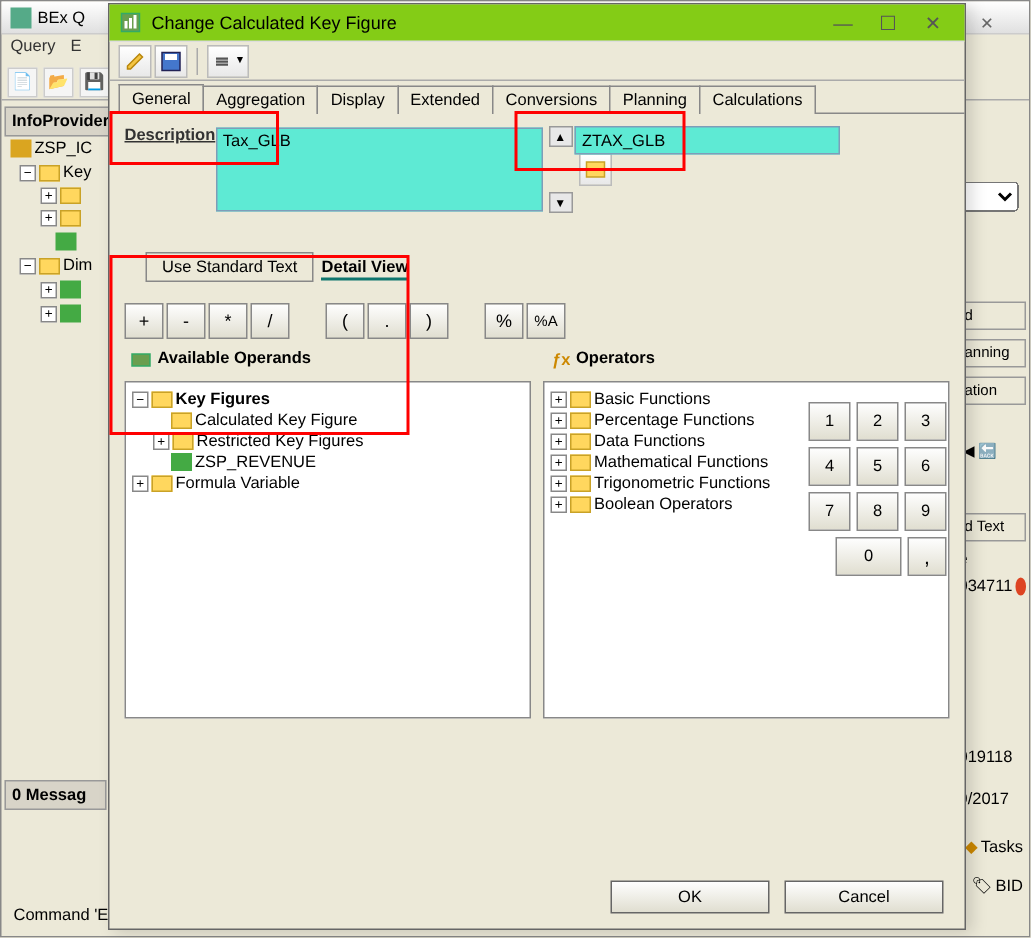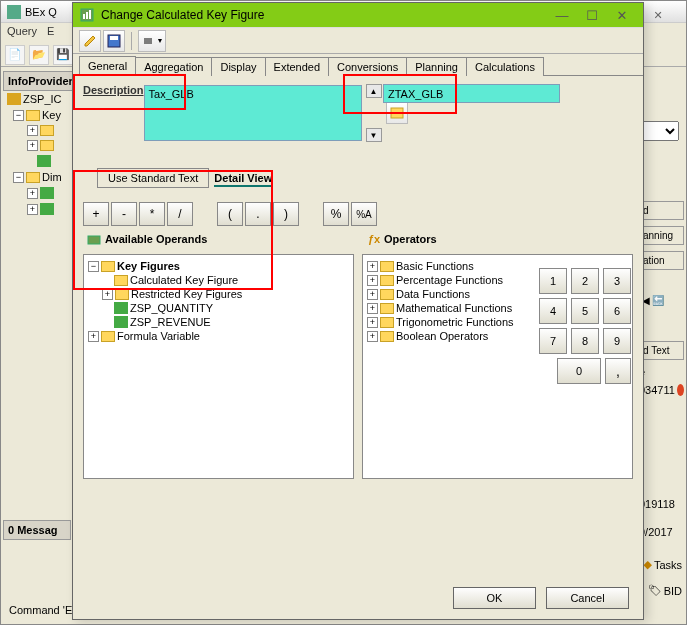--- a/index.html
+++ b/index.html
@@ -73,21 +73,21 @@
 
 .two-cols { display: flex; gap: 8px; margin-top: 6px; }
 .col-box { flex: 1; border: 1px solid #888; height: 225px; background: #fff; overflow: auto; }
 .col-header { font-weight: bold; padding: 2px 4px; display: flex; align-items: center; gap: 4px; }
 .col-header .hicon { width: 14px; height: 14px; display: inline-block; }
 .tree { padding: 4px; }
 .tree-row { display: flex; align-items: center; gap: 2px; padding: 1px 0; cursor: pointer; }
 .tree-txt { white-space: nowrap; }
 
 .dlg-buttons { position: absolute; bottom: 10px; right: 14px; display: flex; gap: 10px; }
-.btn { width: 83px; height: 22px; background: linear-gradient(#fefefe,#e0ded0); border: 1px solid #666; cursor: pointer; }
+.btn { width: 106px; height: 22px; background: linear-gradient(#fefefe,#e0ded0); border: 1px solid #666; cursor: pointer; }
 
 .close-x { position: absolute; top: 4px; right: 8px; width: 40px; height: 20px; display: flex; align-items: center; justify-content: center; cursor: pointer; color: #666; }
 
 svg.icon16 { width: 16px; height: 16px; }
 </style>
 </head>
 <body>
 
 <div class="bg-window">
   <div class="bg-titlebar">
@@ -316,24 +316,20 @@
             <span class="folder-icon"></span>
             <span class="tree-txt">Calculated Key Figure</span>
           </div>
           <div class="tree-row" style="padding-left:14px">
             <span class="tree-toggle">+</span>
             <span class="folder-icon"></span>
             <span class="tree-txt">Restricted Key Figures</span>
           </div>
           <div class="tree-row" style="padding-left:26px">
             <span class="green-icon"></span>
-            <span class="tree-txt">ZSP_QUANTITY</span>
-          </div>
-          <div class="tree-row" style="padding-left:26px">
-            <span class="green-icon"></span>
             <span class="tree-txt">ZSP_REVENUE</span>
           </div>
           <div class="tree-row">
             <span class="tree-toggle">+</span>
             <span class="folder-icon"></span>
             <span class="tree-txt">Formula Variable</span>
           </div>
         </div>
       </div>
       <div class="col-box">

